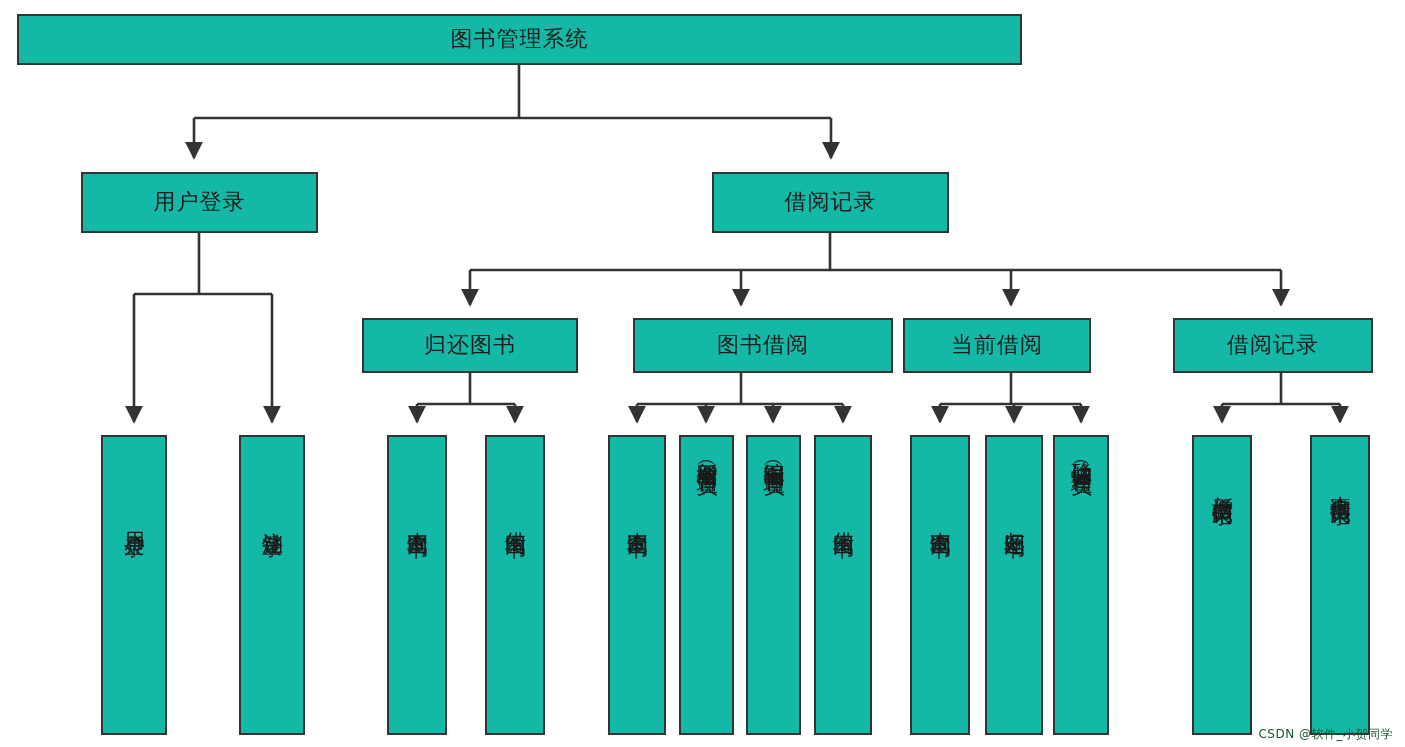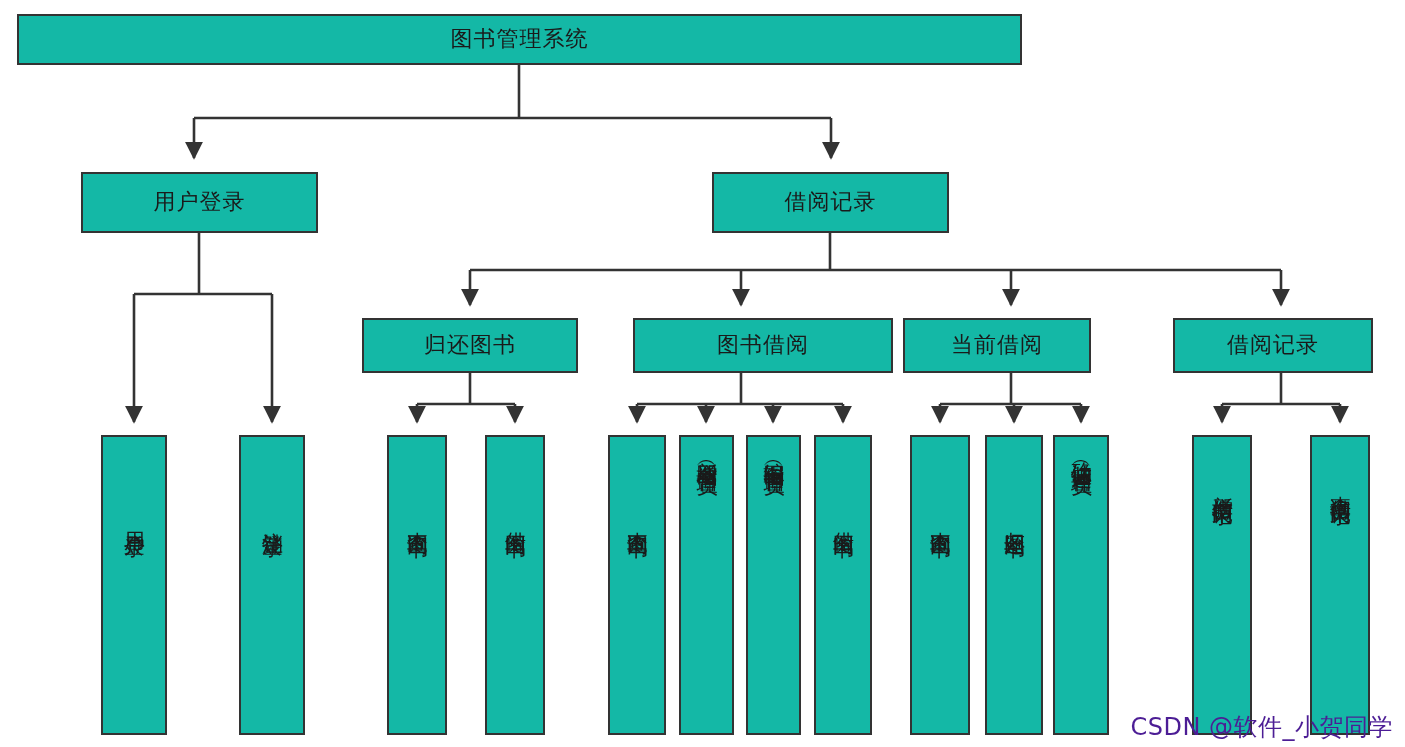--- a/index.html
+++ b/index.html
@@ -54,22 +54,22 @@
     left: 0;
     top: 0;
     width: 1405px;
     height: 747px;
     pointer-events: none;
   }
   .watermark {
     position: absolute;
     right: 12px;
     bottom: 4px;
-    font-size: 24px;
-    color: #4c1d95;
+    font-size: 12px;
+    color: #14532d;
     white-space: nowrap;
     letter-spacing: 0.5px;
   }
 </style>
 </head>
 <body>
 
 <div id="canvas">
 
   <svg id="edges" viewBox="0 0 1405 747" xmlns="http://www.w3.org/2000/svg">

